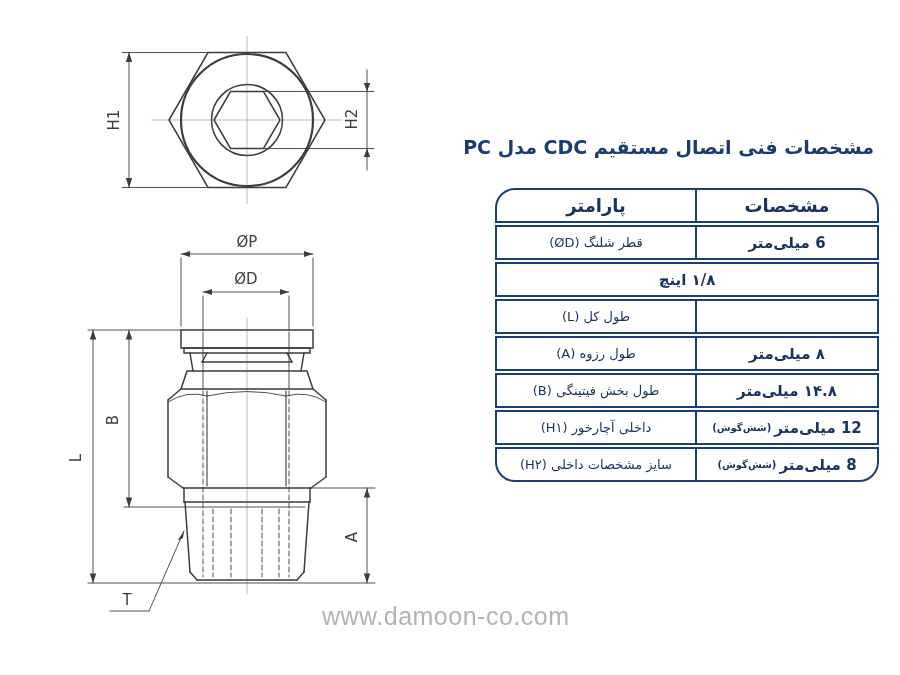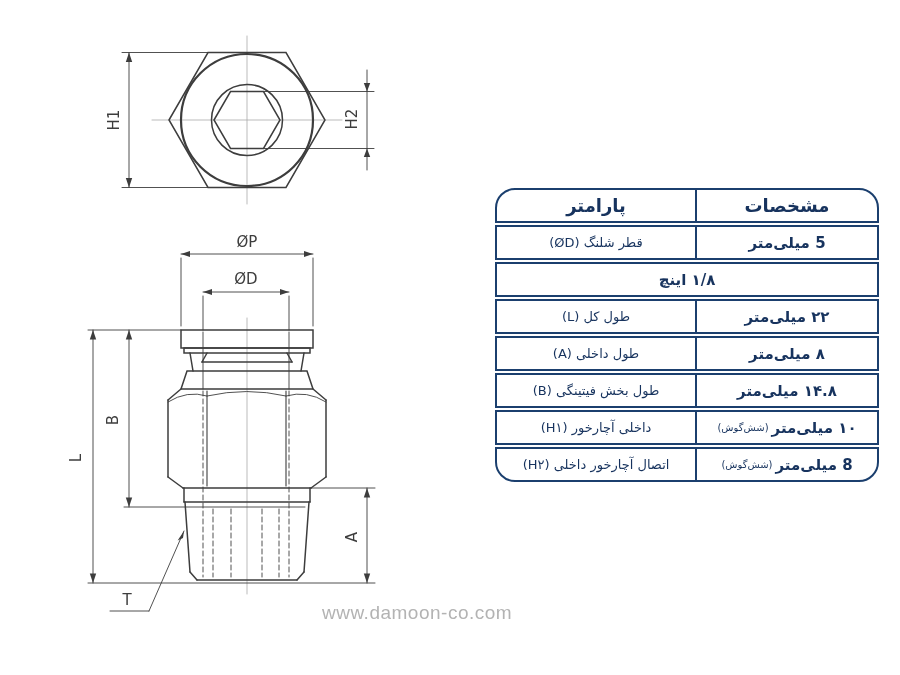--- a/index.html
+++ b/index.html
@@ -22,24 +22,24 @@
   }
   .trow:first-child{border-radius:20px 20px 0 0;}
   .trow:last-child{border-radius:0 0 20px 20px;}
   .tcell{
     display:flex;align-items:center;justify-content:center;
     direction:rtl;color:#17335e;overflow:hidden;white-space:nowrap;
   }
   .tcell.param{width:198px;border-right:2px solid #1b3f6e;font-size:13px;}
   .tcell.value{flex:1;font-size:15px;font-weight:bold;}
   .trow.header .tcell{font-size:18px;font-weight:bold;}
-  .tcell .note{font-size:10px;font-weight:normal;margin-right:3px;}
+  .tcell .note{font-size:10px;font-weight:bold;margin-right:3px;}
   .watermark{
     position:absolute;left:322px;top:602px;
-    font-family:"Liberation Sans",sans-serif;font-size:19px;
+    font-family:"Liberation Sans",sans-serif;font-size:25px;
     color:#b3b3b3;letter-spacing:0.5px;
   }
   .dim-label{font-family:"DejaVu Sans",sans-serif;font-size:15px;fill:#3d3d3d;}
 </style>
 </head>
 <body>
 
 <div class="canvas">
 
   <svg class="drawing" width="460" height="675" viewBox="0 0 460 675">
@@ -165,65 +165,63 @@
         <text class="dim-label" transform="translate(357,537) rotate(-90)" text-anchor="middle" stroke="none" fill="#3d3d3d">A</text>
 
         <line x1="110" y1="611" x2="149" y2="611" stroke-width="0.9"></line>
         <line x1="149" y1="611" x2="184" y2="531" stroke-width="0.9"></line>
         <polygon points="184,531 183.0,537.9 177.6,540.4" fill="#3d3d3d" stroke="none"></polygon>
         <text class="dim-label" x="127" y="605" text-anchor="middle" stroke="none" fill="#3d3d3d">T</text>
       </g>
     </g>
   </svg>
 
+  <div class="page-title">مشخصات فنی اتصال مستقیم CDC مدل PC</div>
 
   <div class="spec-table">
     <div class="trow header">
       <div class="tcell param">پارامتر</div>
       <div class="tcell value">مشخصات</div>
     </div>
 
   <div class="trow">
         <div class="tcell param">قطر شلنگ (ØD)</div>
         <div class="tcell value">
-          <span>5 میلی‌متر</span>
+          <span>6 میلی‌متر</span>
         </div>
       </div>
       <div class="trow">
         <div class="tcell value">
           <span>۱/۸ اینچ</span>
         </div>
       </div>
       <div class="trow">
         <div class="tcell param">طول کل (L)</div>
-        <div class="tcell value">
-          <span>۲۲ میلی‌متر</span>
-        </div>
-      </div>
-      <div class="trow">
-        <div class="tcell param">طول داخلی (A)</div>
+      </div>
+      <div class="trow">
+        <div class="tcell param">طول رزوه (A)</div>
         <div class="tcell value">
           <span>۸ میلی‌متر</span>
         </div>
       </div>
       <div class="trow">
         <div class="tcell param">طول بخش فیتینگی (B)</div>
         <div class="tcell value">
           <span>۱۴.۸ میلی‌متر</span>
         </div>
       </div>
       <div class="trow">
         <div class="tcell param">داخلی آچارخور (H۱)</div>
         <div class="tcell value">
-          <span>۱۰ میلی‌متر</span>
+          <span>12 میلی‌متر</span>
           <span class="note">(شش‌گوش)</span>
         </div>
       </div>
       <div class="trow">
-        <div class="tcell param">اتصال آچارخور داخلی (H۲)</div>
+        <div class="tcell param">سایز مشخصات داخلی (H۲)</div>
         <div class="tcell value">
           <span>8 میلی‌متر</span>
           <span class="note">(شش‌گوش)</span>
         </div>
       </div>
     </div>
 
   <div class="watermark">www.damoon-co.com</div>
 
 </div>

